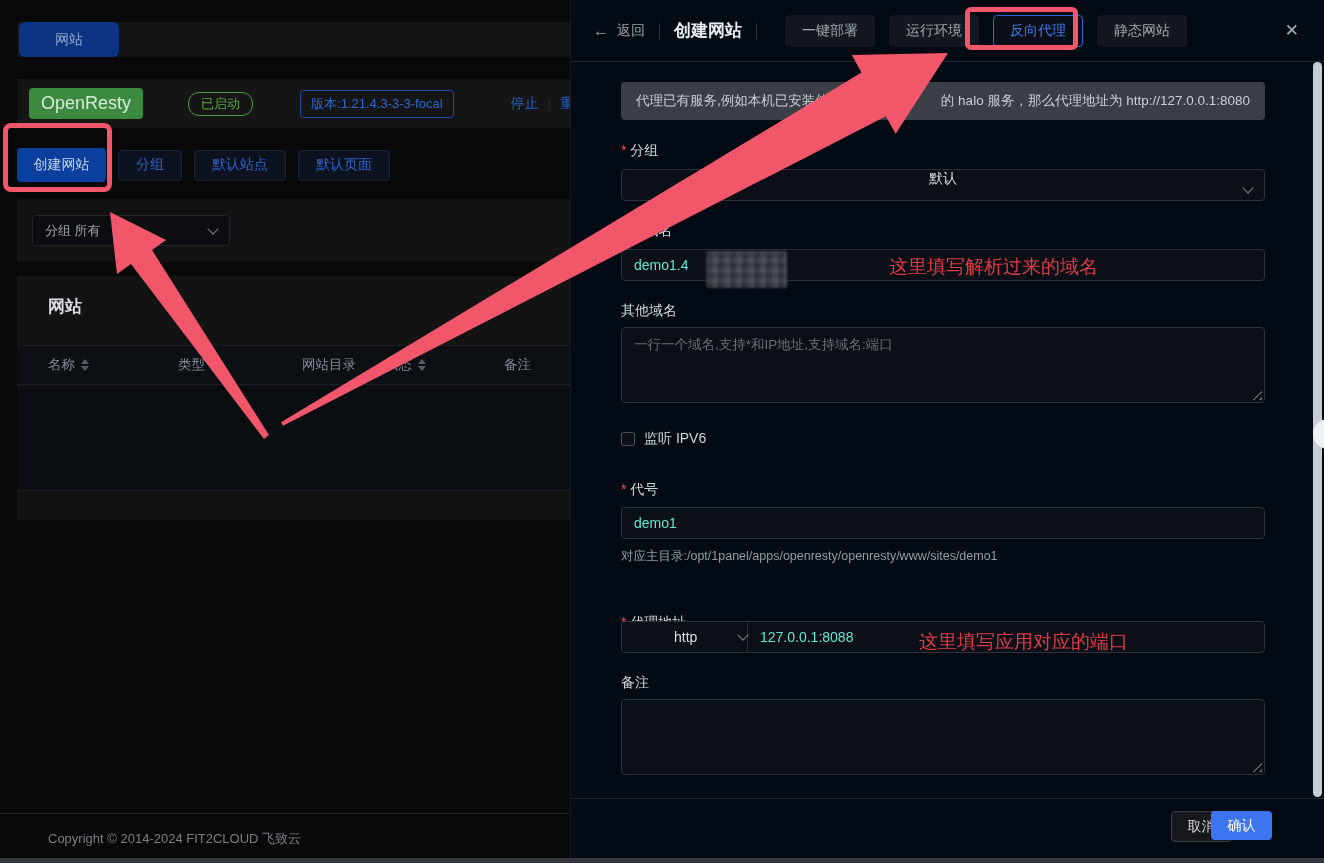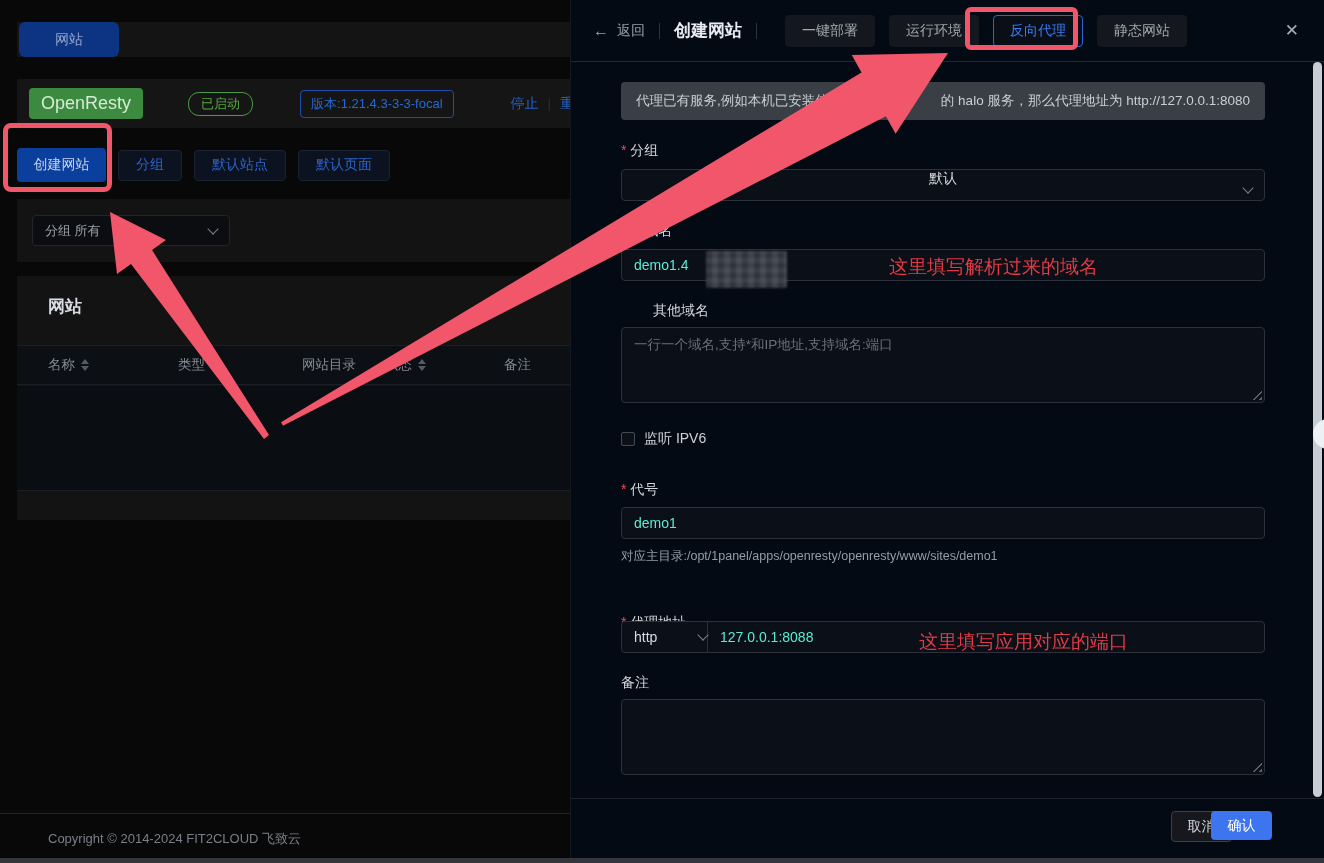--- a/index.html
+++ b/index.html
@@ -76,21 +76,21 @@
   .resize-corner { position:absolute; right:2px; bottom:2px; width:10px; height:10px;
                    background:repeating-linear-gradient(135deg, transparent 0 3px, #5a5f66 3px 4.5px);
                    clip-path:polygon(100% 0, 100% 100%, 0 100%); }
   .helper { position:absolute; left:50px; color:#969da7; font-size:12.5px; }
   .annot { position:absolute; color:#e03b45; font-size:19px; z-index:30; white-space:nowrap; }
 
   .checkbox-row { position:absolute; left:50px; top:430px; display:flex; align-items:center; gap:9px; cursor:pointer; }
   .checkbox { width:14px; height:14px; border:1px solid #454b55; border-radius:2px; background:#0d1117; }
   .cb-label { color:#ced3d9; font-size:14px; }
 
-  .proxy-proto { display:flex; align-items:center; width:73px; flex:none; cursor:pointer; }
+  .proxy-proto { display:flex; align-items:center; width:73px; flex:none; cursor:pointer;margin-left:40px; }
   .proxy-div { width:1px; height:32px; background:#2b3038; margin:0 12px 0 0; flex:none; }
 
   .redact { position:absolute; left:84px; top:1px; width:81px; height:37px; border-radius:2px;
             background:repeating-linear-gradient(0deg,#17191d 0 5px,#24262b 5px 10px),
                        repeating-linear-gradient(90deg,#1b1d22 0 6px,#2c2f35 6px 12px);
             background-blend-mode:screen; filter:blur(1.2px); }
 
   .d-footer { position:absolute; left:0; top:798px; width:754px; height:65px; border-top:1px solid #20242c; }
   .btn-cancel { position:absolute; left:600px; top:12px; width:61px; height:31px; background:#16181d; border:1px solid #3b3f48;
                 border-radius:4px; color:#d2d6dc; font-size:14px; cursor:pointer; }
@@ -204,21 +204,21 @@
       <span class="chev"></span>
     </div>
 
     <div class="f-label req" style="top:222px;">主域名</div>
     <div class="f-input" style="top:249px;">
       <input type="text" value="demo1.4" style="">
       <span class="redact"></span>
     </div>
     <div class="annot" style="left:318px; top:254px;">这里填写解析过来的域名</div>
 
-    <div class="f-label" style="top:302px;margin-left:32px;">其他域名</div>
+    <div class="f-label" style="top:302px;">其他域名</div>
     <div class="f-area" style="top:327px;">
       <textarea placeholder="一行一个域名,支持*和IP地址,支持域名:端口" style=""></textarea>
       <span class="resize-corner"></span>
     </div>
 
     <div class="checkbox-row">
       <span class="checkbox"></span>
       <span class="cb-label">监听 IPV6</span>
     </div>
 

